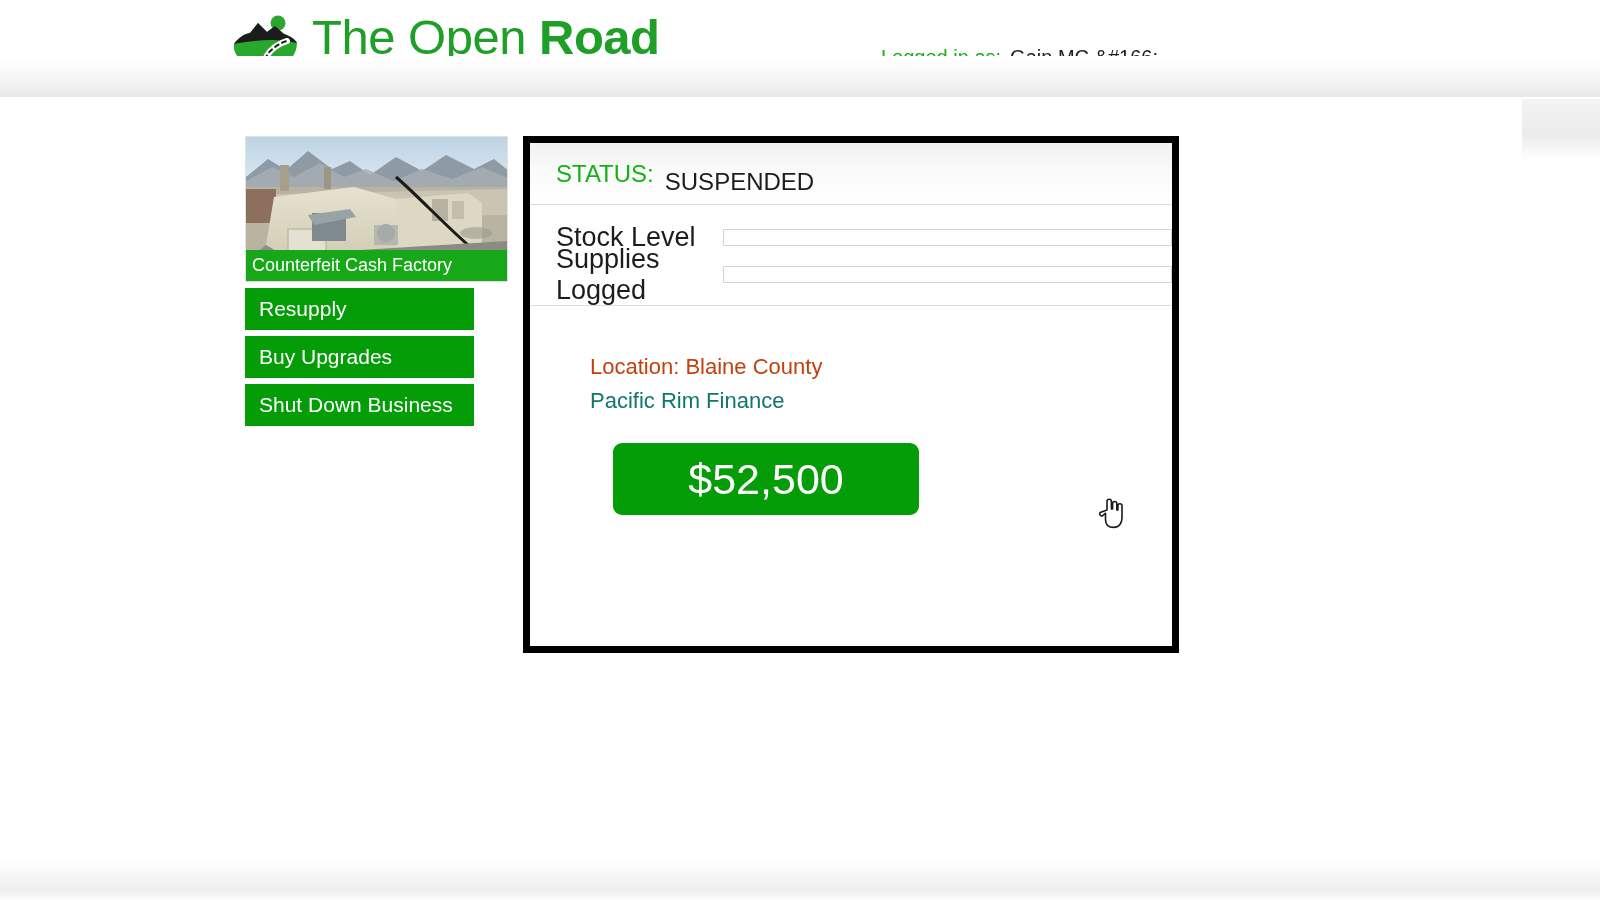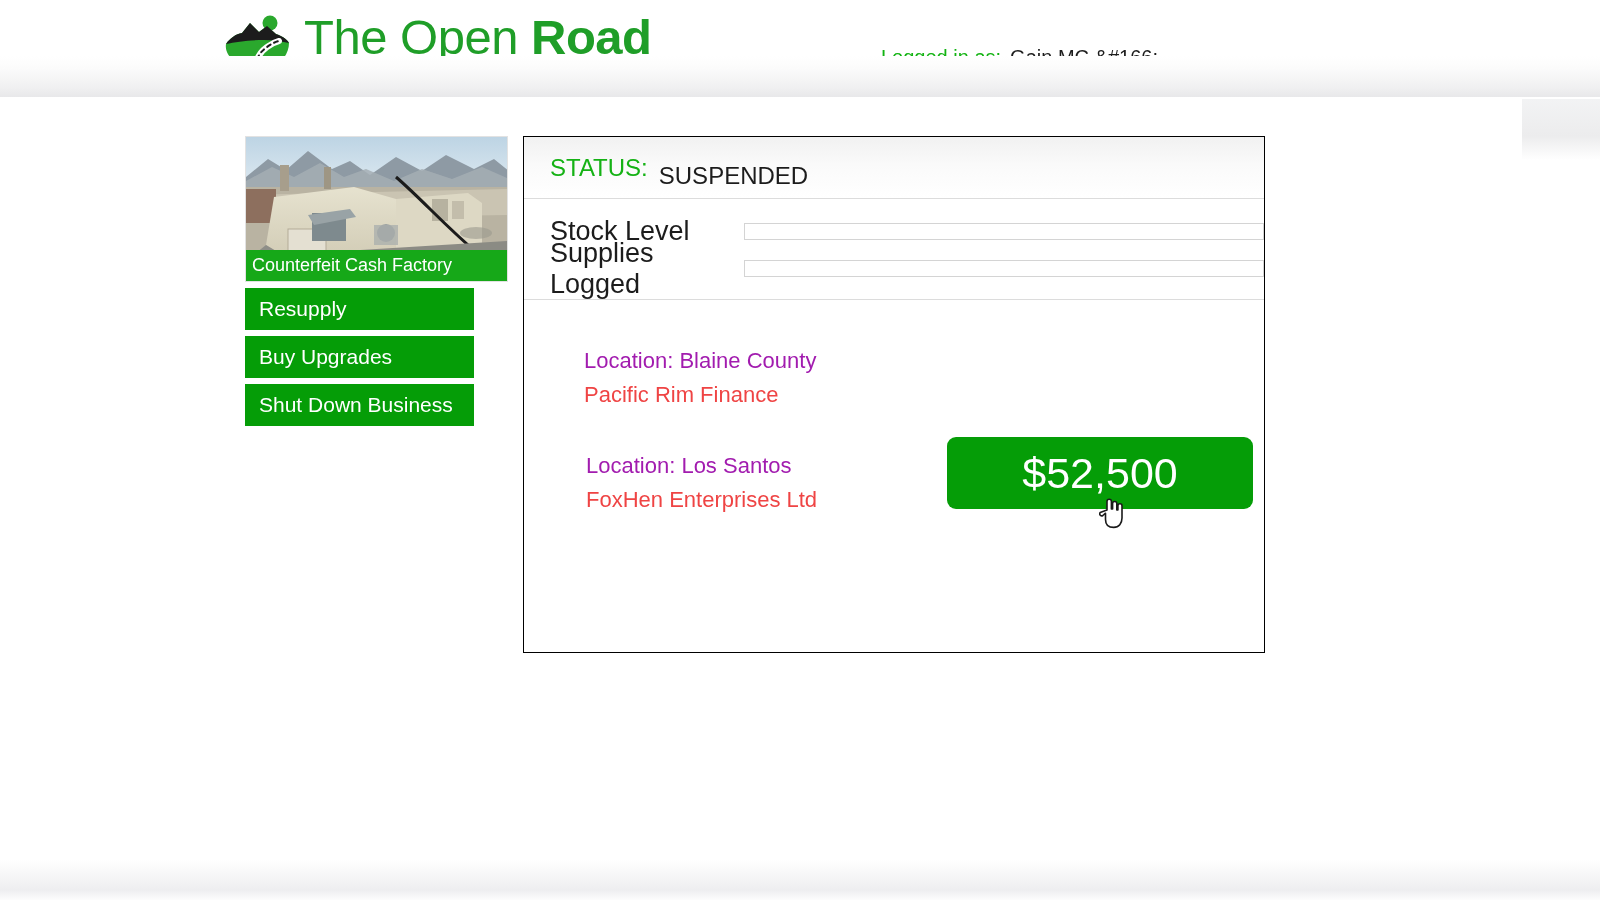--- a/index.html
+++ b/index.html
@@ -27,21 +27,21 @@
   .header-shade {
     position: absolute; top: 56px; left: 0; width: 1600px; height: 42px;
     background: linear-gradient(180deg, #ffffff 0%, #fbfbfb 30%, #f0f0f1 75%, #e7e7e9 100%);
   }
   .header-shade-bottom {
     position: absolute; top: 97px; left: 0; width: 1600px; height: 2px;
     background: #ffffff;
   }
 
   .brand {
-    position: absolute; left: 220px; top: 6px;
+    position: absolute; left: 228px; top: 6px;
     display: flex; align-items: flex-start;
   }
   .logo-mark { width: 72px; height: 62px; margin-top: 6px; }
   .brand-text { margin-left: 12px; position: relative; }
   .brand-title {
     font-size: 49px; line-height: 62px; color: #1f9e28; font-weight: 400;
     white-space: nowrap; letter-spacing: -0.5px;
   }
   .brand-title b { font-weight: 700; }
   .brand-sub {
@@ -75,22 +75,22 @@
     width: 229px; height: 42px; margin-top: 6px;
     background: #059d07; color: #ffffff;
     font-size: 21px; line-height: 42px; padding-left: 14px;
     white-space: nowrap; cursor: pointer; user-select: none;
   }
   .side-btn:first-of-type { margin-top: 25px; }
 
   
   .panel {
     position: absolute; left: 523px; top: 136px;
-    width: 742px; height: 517px;
-    background: #ffffff; border: 1px solid #000000;
+    width: 656px; height: 517px;
+    background: #ffffff; border: 7px solid #000000;
   }
   .panel-head {
     height: 62px; border-bottom: 1px solid #dcdcdc;
     background: linear-gradient(180deg, #f1f1f1 0%, #fafafa 45%, #ffffff 100%);
     display: flex; align-items: center; padding-left: 26px;
   }
   .status-label { color: #15b215; font-size: 24px; }
   .status-value { color: #1c1c1c; font-size: 24px; margin-left: 11px; margin-top: 16px; }
 
   .levels { padding: 14px 0 12px 0; border-bottom: 1px solid #dcdcdc; }
@@ -102,22 +102,22 @@
     padding: 0; position: relative;
   }
   .meter-fill { height: 100%; background: #139a14; }
 
   .deals { padding-top: 34px; }
   .deal-row {
     display: flex; align-items: flex-start; height: 103px;
     padding-left: 60px;
   }
   .deal-info { width: 340px; padding-top: 10px; }
-  .deal-location { font-size: 22px; color: #a21caf; line-height: 34px; white-space: nowrap; }
-  .deal-company { font-size: 22px; color: #ef4444; line-height: 34px; white-space: nowrap; }
+  .deal-location { font-size: 22px; color: #c2410c; line-height: 34px; white-space: nowrap; }
+  .deal-company { font-size: 22px; color: #0f766e; line-height: 34px; white-space: nowrap; }
   .deal-row.r2 .deal-info { padding-left: 2px; padding-top: 12px; }
 
   .deal-price {
     background: #059d07; color: #ffffff;
     display: flex; align-items: center; justify-content: center;
     white-space: nowrap; cursor: pointer; user-select: none;
   }
   .deal-row.r1 .deal-price { width: 306px; height: 75px; font-size: 41px; margin-left: 24px; }
   .deal-row.r2 .deal-price { width: 306px; height: 72px; font-size: 43px; margin-left: 23px; border-radius: 9px; }
 
@@ -234,24 +234,20 @@
     <div class="deals">
 
       <div class="deal-row r1">
         <div class="deal-info">
           <div class="deal-location">Location: Blaine County</div>
           <div class="deal-company">Pacific Rim Finance</div>
         </div>
       </div>
 
       <div class="deal-row r2">
-        <div class="deal-info">
-          <div class="deal-location">Location: Los Santos</div>
-          <div class="deal-company">FoxHen Enterprises Ltd</div>
-        </div>
         <div class="deal-price">$52,500</div>
       </div>
 
     </div>
   </div>
 
   <div class="footer-shade"></div>
 
   <span class="cursor">
     <svg viewBox="0 0 26 34" xmlns="http://www.w3.org/2000/svg">

